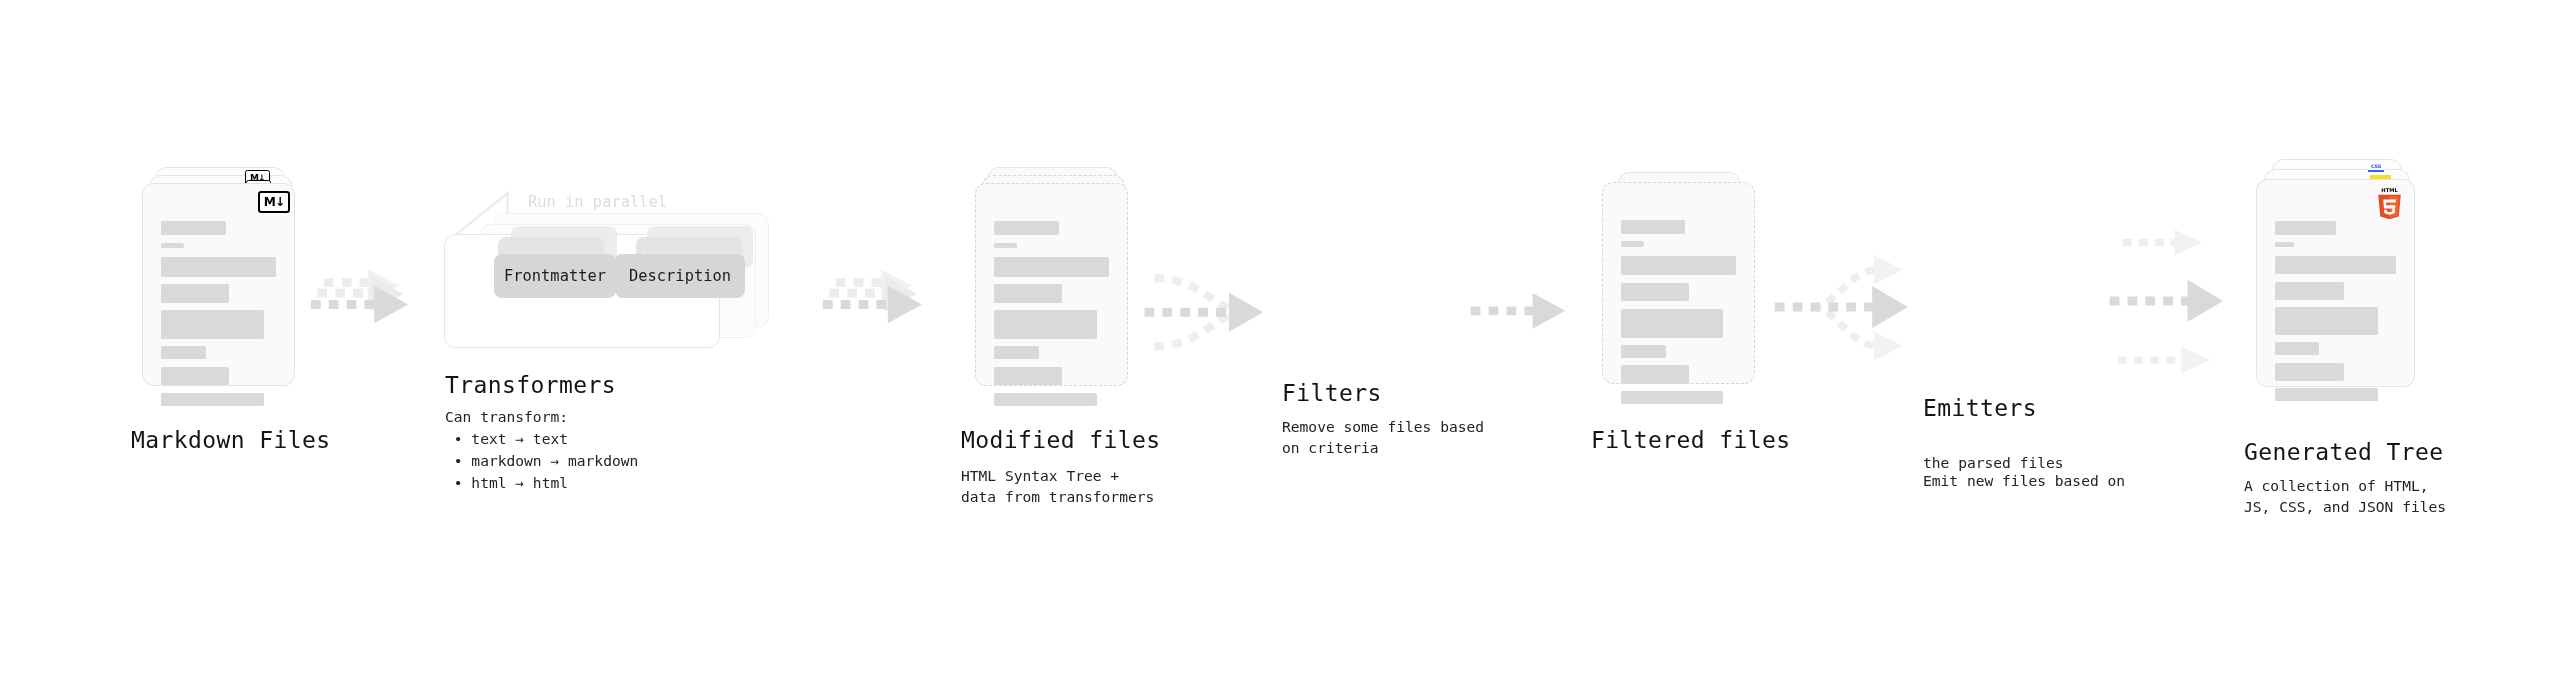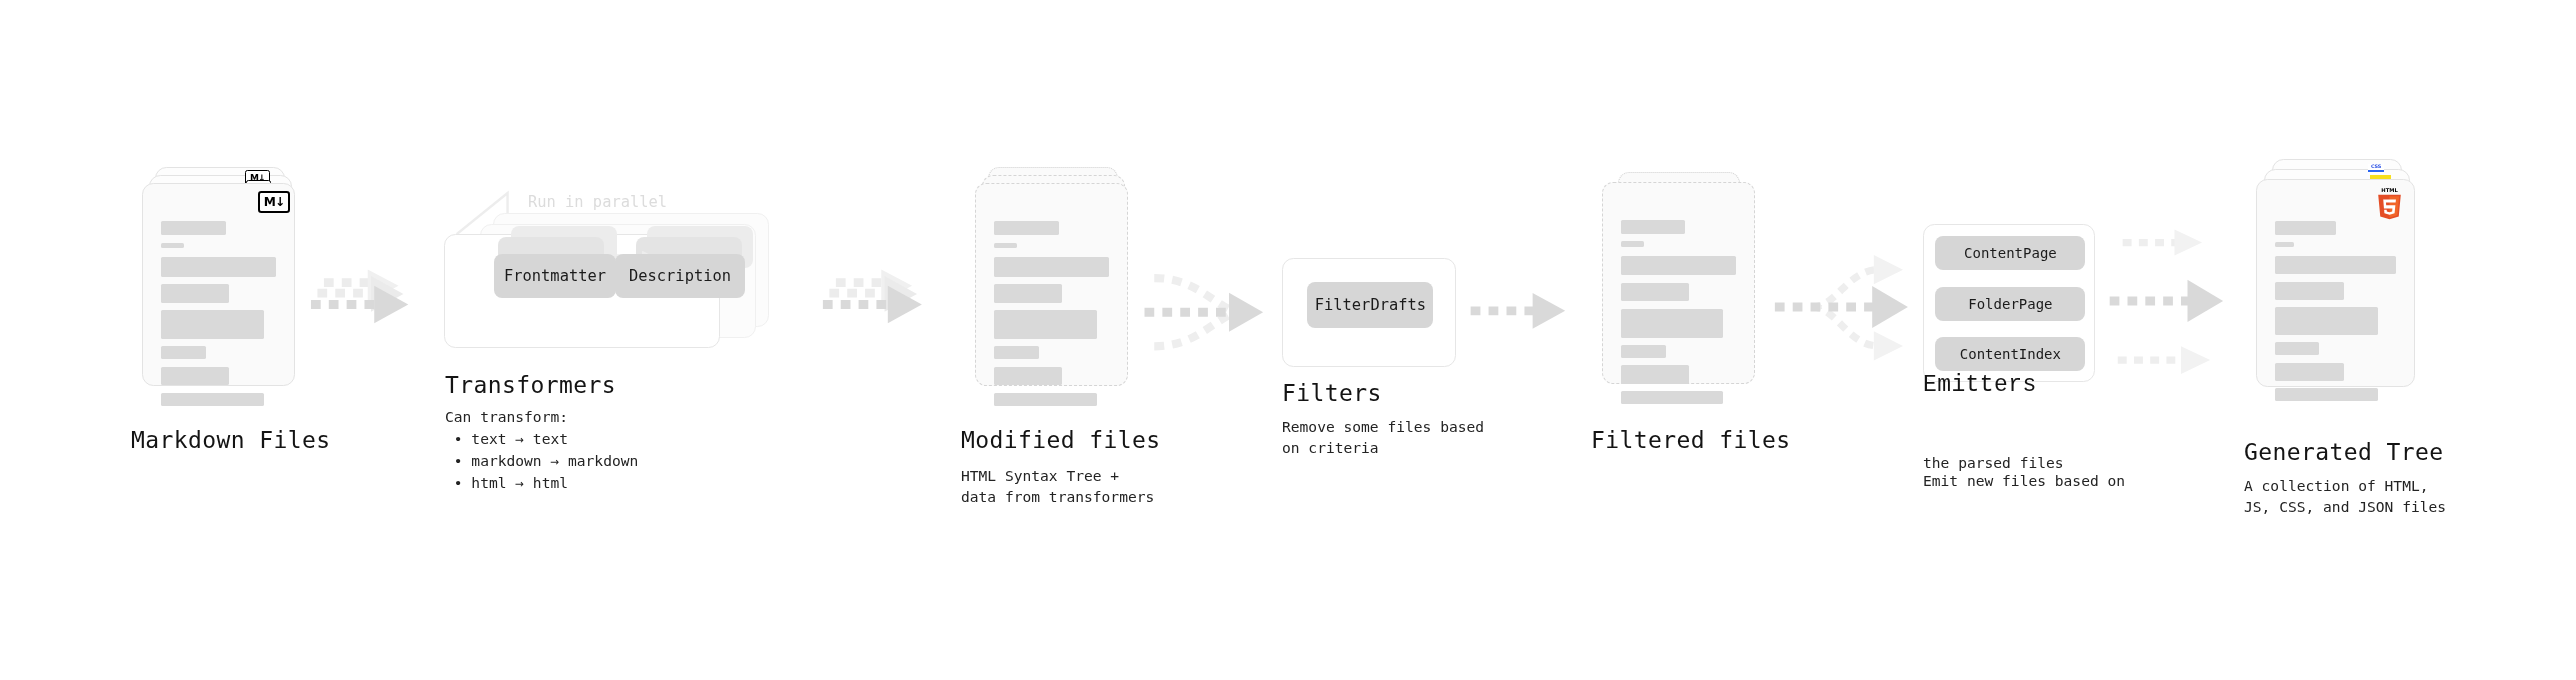--- a/index.html
+++ b/index.html
@@ -193,23 +193,20 @@
   <div class="sub" style="left:961px;top:465px;text-align:center;">HTML Syntax Tree +</div>
   <div class="sub" style="left:961px;top:486px;">data from transformers</div>
 
   <svg class="arrow-svg" style="left:1138px;top:260px;" width="130" height="106" viewBox="0 0 160 130">
     <path d="M20,22 C70,22 90,52 120,64" fill="none" stroke="#eeeeee" stroke-width="10" stroke-dasharray="12 10"></path>
     <path d="M20,106 C70,106 90,76 120,64" fill="none" stroke="#eeeeee" stroke-width="10" stroke-dasharray="12 10"></path>
     <line x1="8" y1="64" x2="126" y2="64" stroke="#d9d9d9" stroke-width="11" stroke-dasharray="12 10"></line>
     <polygon points="112,40 154,64 112,88" fill="#d9d9d9"></polygon>
   </svg>
 
-  <div class="groupbox" style="left:1282px;top:258px;width:174px;height:109px;">
-    <div class="chip" style="left:24.4px;top:23px;width:126px;height:46px;">FilterDrafts</div>
-  </div>
   <div class="title" style="left:1282px;top:380px;">Filters</div>
   <div class="sub" style="left:1282px;top:416px;">Remove some files based</div>
   <div class="sub" style="left:1282px;top:437px;">on criteria</div>
 
   <svg class="arrow-svg" style="left:1469px;top:288px;" width="106" height="49" viewBox="0 0 130 60">
     <line x1="2" y1="28" x2="86" y2="28" stroke="#d9d9d9" stroke-width="11" stroke-dasharray="12 10"></line>
     <polygon points="78,6 118,28 78,50" fill="#d9d9d9"></polygon>
   </svg>
 
   <div class="node" style="left:1589px;top:172px;">
@@ -233,26 +230,21 @@
 
   <svg class="arrow-svg" style="left:1770px;top:234px;" width="146" height="146" viewBox="0 0 180 180">
     <path d="M52,90 C82,90 96,44 134,44" fill="none" stroke="#eeeeee" stroke-width="9" stroke-dasharray="11 9"></path>
     <path d="M52,90 C82,90 96,138 134,138" fill="none" stroke="#eeeeee" stroke-width="9" stroke-dasharray="11 9"></path>
     <polygon points="128,26 164,44 128,62" fill="#f2f2f2"></polygon>
     <polygon points="128,120 164,138 128,156" fill="#f2f2f2"></polygon>
     <line x1="6" y1="90" x2="134" y2="90" stroke="#d9d9d9" stroke-width="11" stroke-dasharray="12 10"></line>
     <polygon points="126,64 170,90 126,116" fill="#d9d9d9"></polygon>
   </svg>
 
-  <div class="groupbox" style="left:1923px;top:224px;width:172px;height:158px;">
-    <div class="chip" style="left:11.4px;top:11.4px;width:150px;height:34px;font-size:14px;">ContentPage</div>
-    <div class="chip" style="left:11.4px;top:62px;width:150px;height:34px;font-size:14px;">FolderPage</div>
-    <div class="chip" style="left:11.4px;top:112px;width:150px;height:34px;font-size:14px;">ContentIndex</div>
-  </div>
-  <div class="title" style="left:1923px;top:372px;font-family:Liberation Mono, monospace;">Emitters</div>
+  <div class="title" style="left:1923px;top:395px;">Emitters</div>
   <div class="sub" style="left:1923px;top:431px;margin-top:39px;">Emit new files based on</div>
   <div class="sub" style="left:1923px;top:452px;text-align:right;">the parsed files</div>
 
   <svg class="arrow-svg" style="left:2108px;top:228px;" width="146" height="154" viewBox="0 0 180 190">
     <line x1="18" y1="18" x2="86" y2="18" stroke="#eeeeee" stroke-width="9" stroke-dasharray="11 9"></line>
     <polygon points="82,2 116,18 82,34" fill="#f2f2f2"></polygon>
     <line x1="2" y1="90" x2="106" y2="90" stroke="#d9d9d9" stroke-width="11" stroke-dasharray="12 10"></line>
     <polygon points="98,64 142,90 98,116" fill="#d9d9d9"></polygon>
     <line x1="12" y1="163" x2="94" y2="163" stroke="#eeeeee" stroke-width="9" stroke-dasharray="11 9"></line>
     <polygon points="90,146 126,163 90,180" fill="#f2f2f2"></polygon>

